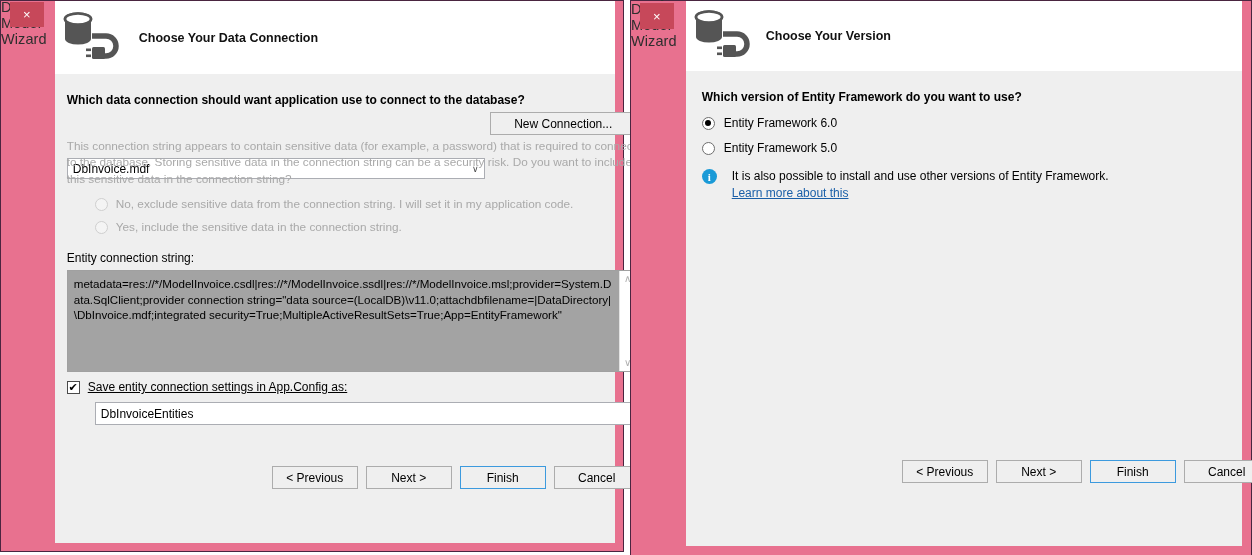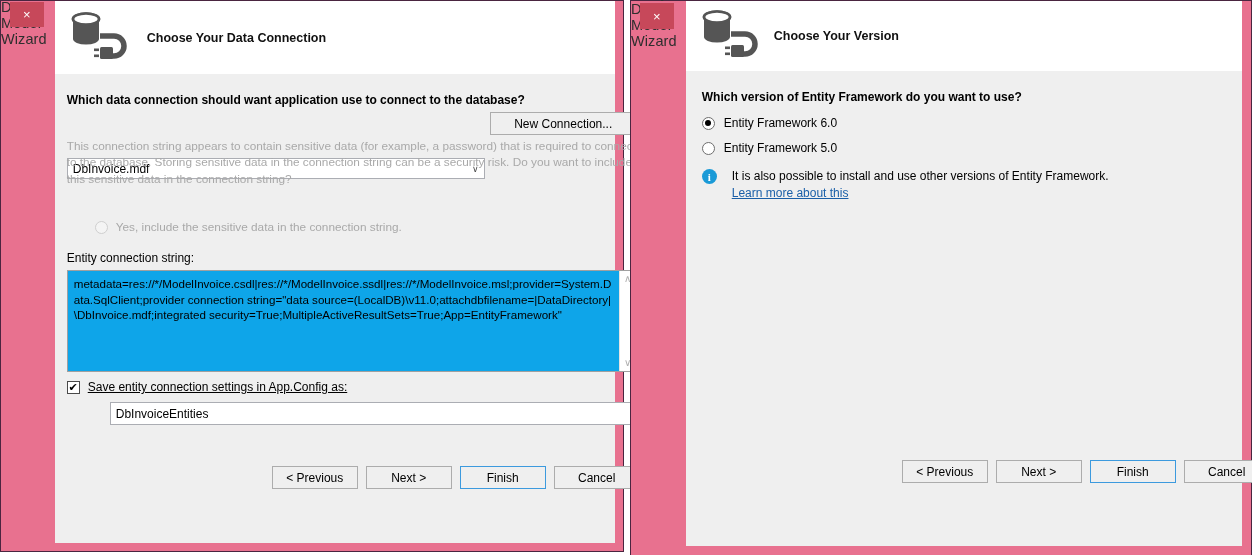--- a/index.html
+++ b/index.html
@@ -69,21 +69,21 @@
     min-height:0;
   }
   .dialog.right .client{margin:0 9px 9px 9px;}
 
   .banner{
     background:#ffffff;
     height:73px;
     flex:0 0 73px;
     display:flex;
     align-items:center;
-    padding-left:14px;
+    padding-left:6px;
     box-sizing:border-box;
   }
   .dialog.right .banner{height:70px;flex:0 0 70px;}
   .banner-title{
     font-size:12.5px;
     font-weight:bold;
     color:#111;
     margin-left:16px;
   }
   .dialog.right .banner-title{margin-left:12px;}
@@ -160,21 +160,21 @@
     background:#ffffff;
     height:23px;
     display:flex;align-items:center;
     padding-left:5px;
     font-size:12px;
   }
 
   .textarea{
     box-sizing:border-box;
     border:1px solid #a0a0a0;
-    background:#0ea5e9;
+    background:#a3a3a3;
     display:flex;
     overflow:hidden;
   }
   .textarea .content{
     flex:1 1 auto;
     padding:5px 4px 4px 6px;
     font-size:11.6px;
     line-height:15.5px;
     color:#000;
     white-space:pre-wrap;
@@ -246,20 +246,24 @@
 
         <div class="combo" style="position:absolute;left:12px;top:40px;width:418px;">
           <span class="val">DbInvoice.mdf</span>
           <span class="arrow">∨</span>
         </div>
 
         <div class="btn" style="position:absolute;left:435px;top:38px;width:147px;height:23px;">New Connection...</div>
 
         <div class="dim" style="position:absolute;left:12px;top:64px;width:580px;font-size:11.8px;line-height:16.3px;">This connection string appears to contain sensitive data (for example, a password) that is required to connect to the database. Storing sensitive data in the connection string can be a security risk. Do you want to include this sensitive data in the connection string?</div>
 
+        <div style="position:absolute;left:40px;top:123px;display:flex;align-items:center;gap:8px;">
+          <span class="radio dimmed"></span>
+          <span class="dim" style="font-size:11.8px;">No, exclude sensitive data from the connection string. I will set it in my application code.</span>
+        </div>
 
         <div style="position:absolute;left:40px;top:146px;display:flex;align-items:center;gap:8px;">
           <span class="radio dimmed"></span>
           <span class="dim" style="font-size:11.8px;">Yes, include the sensitive data in the connection string.</span>
         </div>
 
         <div style="position:absolute;left:12px;top:177px;font-size:12px;">Entity connection string:</div>
 
         <div class="textarea" style="position:absolute;left:12px;top:196px;width:570px;height:102px;">
           <div class="content">metadata=res://*/ModelInvoice.csdl|res://*/ModelInvoice.ssdl|res://*/ModelInvoice.msl;provider=System.Data.SqlClient;provider connection string="data source=(LocalDB)\v11.0;attachdbfilename=|DataDirectory|\DbInvoice.mdf;integrated security=True;MultipleActiveResultSets=True;App=EntityFramework"</div>
@@ -267,21 +271,21 @@
             <span class="chev">∧</span>
             <span class="chev">∨</span>
           </div>
         </div>
 
         <div style="position:absolute;left:12px;top:306px;display:flex;align-items:center;gap:8px;">
           <span class="checkbox">✔</span>
           <span style="font-size:12px;text-decoration:underline;">Save entity connection settings in App.Config as:</span>
         </div>
 
-        <div class="textinput" style="position:absolute;left:40px;top:328px;width:542px;margin-left:15px;">DbInvoiceEntities</div>
+        <div class="textinput" style="position:absolute;left:40px;top:328px;width:542px;">DbInvoiceEntities</div>
 
         <div style="position:absolute;left:217px;top:392px;display:flex;gap:8px;">
           <div class="btn" style="width:86px;">&lt; Previous</div>
           <div class="btn" style="width:86px;">Next &gt;</div>
           <div class="btn focus" style="width:86px;">Finish</div>
           <div class="btn" style="width:86px;">Cancel</div>
         </div>
 
       </div>
     </div>

